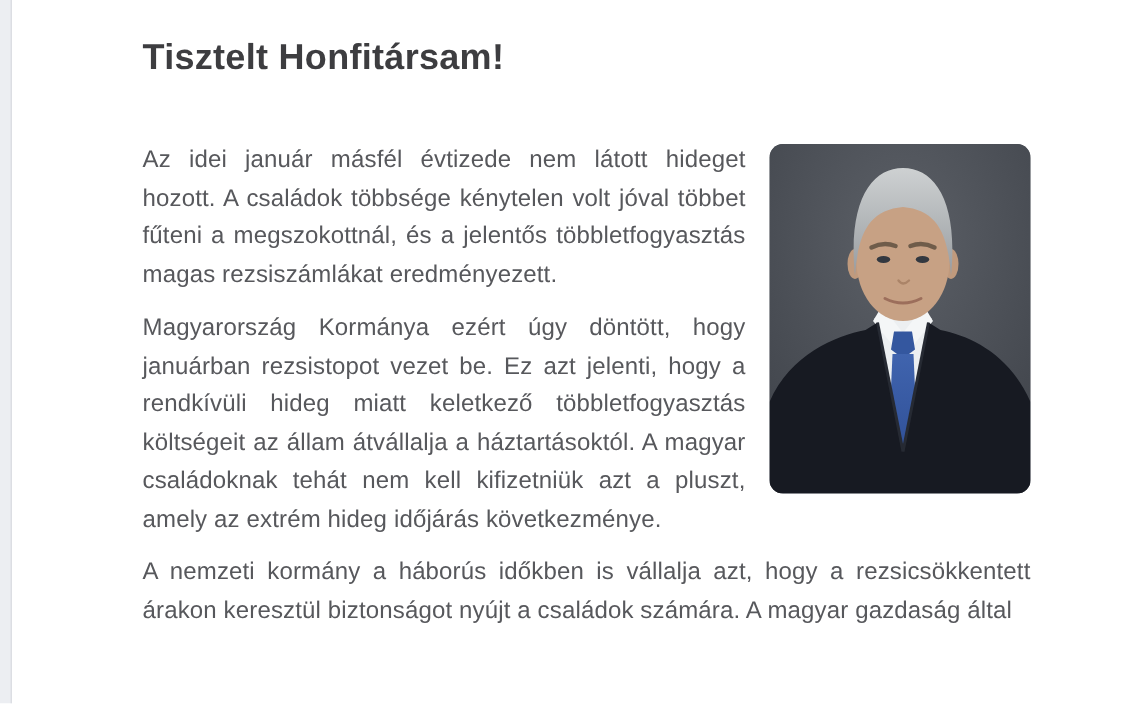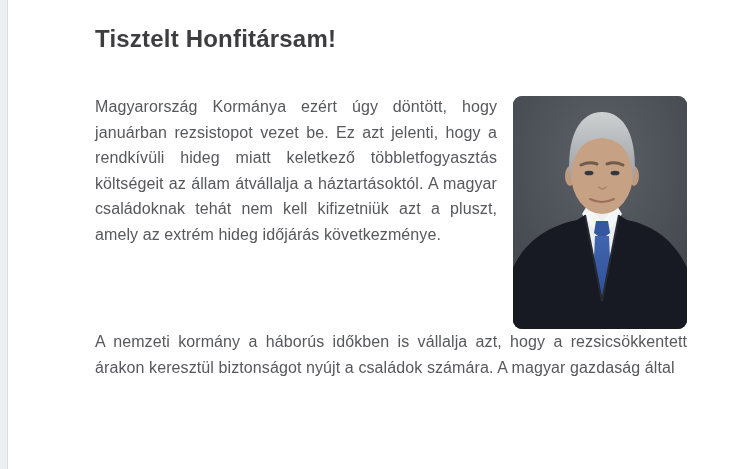--- a/index.html
+++ b/index.html
@@ -59,20 +59,21 @@
 <body>
 
 <div class="left-gutter"></div>
 
 <div class="content">
 
   <h1 class="page-title">Tisztelt Honfitársam!</h1>
 
   <div class="row">
     <div class="text-col">
+      <p class="body-par">Az idei január másfél évtizede nem látott hideget hozott. A családok többsége kénytelen volt jóval többet fűteni a megszokottnál, és a jelentős többletfogyasztás magas rezsiszámlákat eredményezett.</p>
       <p class="body-par">Magyarország Kormánya ezért úgy döntött, hogy januárban rezsistopot vezet be. Ez azt jelenti, hogy a rendkívüli hideg miatt keletkező többletfogyasztás költségeit az állam átvállalja a háztartásoktól. A magyar családoknak tehát nem kell kifizetniük azt a pluszt, amely az extrém hideg időjárás következménye.</p>
     </div>
 
     <div class="photo-frame">
       <svg width="174" height="233" viewBox="0 0 174 233" role="img">
         <defs>
           <radialGradient id="bgGrad" cx="50%" cy="28%" r="85%">
             <stop offset="0%" stop-color="#5c6067"></stop>
             <stop offset="100%" stop-color="#3d4148"></stop>
           </radialGradient>

